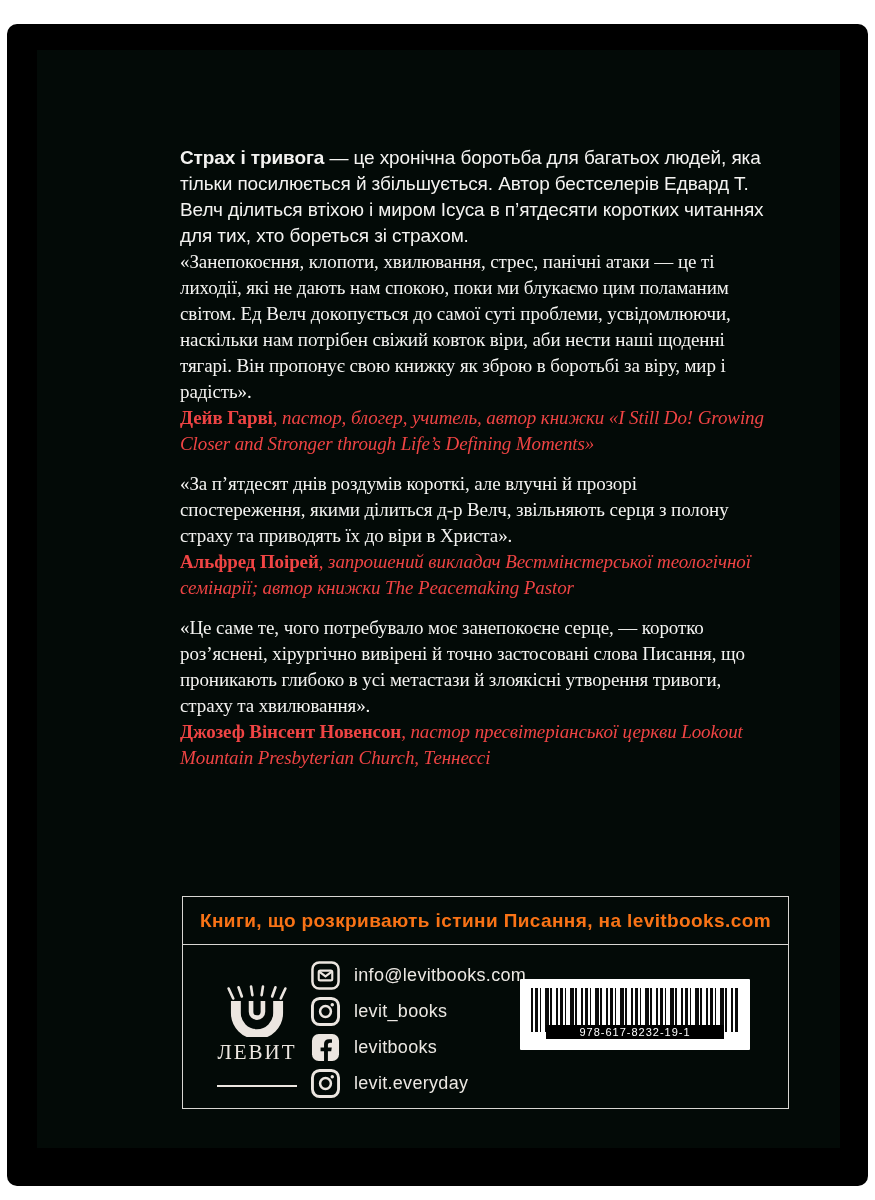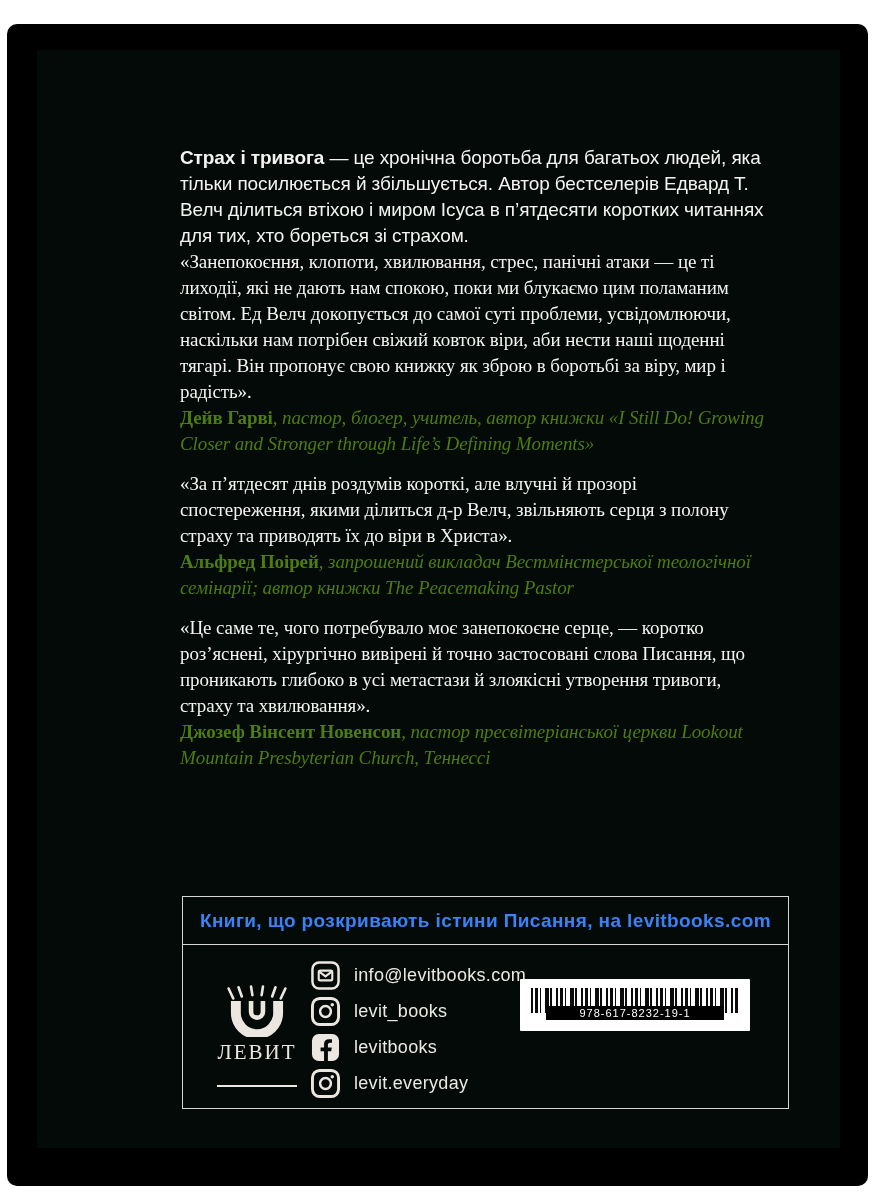--- a/index.html
+++ b/index.html
@@ -16,53 +16,53 @@
   }
 
   .content {
     position:absolute; left:143px; top:95px; width:584px;
     color:#f4f3f1; font-size:19px; line-height:26px; letter-spacing:-0.1px;
   }
   .content p { margin:0; }
   .bold { font-weight:bold; }
   .intro { margin-bottom:18px; }
   .quote-block { margin-bottom:14px;font-family:Liberation Serif, serif; }
-  .attribution { color:#4d7c0f; }
+  .attribution { color:#ef4444; }
   .attribution .author { font-weight:bold; font-style:normal; }
   .attribution .credit { font-style:italic; }
   .bio { margin-top:6px; }
 
   
   .footer-box {
     position:absolute; left:145px; top:846px; width:607px; height:213px;
     border:1.5px solid #d9d7d3; color:#ece8e3;
   }
   .footer-head {
     height:48px; border-bottom:1.5px solid #d9d7d3;
     display:flex; align-items:center; justify-content:center;
-    font-size:19px; font-weight:bold; letter-spacing:0.4px; color:#3b82f6;
+    font-size:19px; font-weight:bold; letter-spacing:0.4px; color:#f97316;
   }
   .footer-body { position:relative; height:161px; }
 
   .logo-block { position:absolute; left:24px; top:40px; width:100px; text-align:center; }
   .logo-block svg { display:block; margin:0 auto; }
   .logo-word {
     font-family:"Liberation Serif", serif; font-size:21px; letter-spacing:2px;
     color:#ece6e0; margin-top:3px; padding-bottom:20px; border-bottom:2px solid #ece6e0;
     display:inline-block;
   }
 
   .contacts { position:absolute; left:128px; top:16px; }
   .contact-row { display:flex; align-items:center; height:29px; margin-bottom:7px; }
   .contact-row .cicon { width:29px; height:29px; margin-right:14px; flex:0 0 29px; }
   .contact-label { font-size:18px; letter-spacing:0.3px; color:#ece8e3; }
 
   .barcode-block { position:absolute; left:337px; top:34px; width:230px; }
   .barcode {
-    position:relative; width:230px; height:52px; background:#ffffff; border-radius:1px;
+    position:relative; width:230px; height:71px; background:#ffffff; border-radius:1px;
   }
   .bars {
     position:absolute; left:11px; right:11px; top:9px; bottom:18px;
     background:repeating-linear-gradient(90deg,
       #0b0b0b 0 2px, #ffffff 2px 4px, #0b0b0b 4px 7px, #ffffff 7px 9px,
       #0b0b0b 9px 10px, #ffffff 10px 14px, #0b0b0b 14px 18px, #ffffff 18px 19px,
       #0b0b0b 19px 21px, #ffffff 21px 25px);
   }
   .barcode-num {
     position:absolute; left:26px; right:26px; bottom:11px; height:14px;

